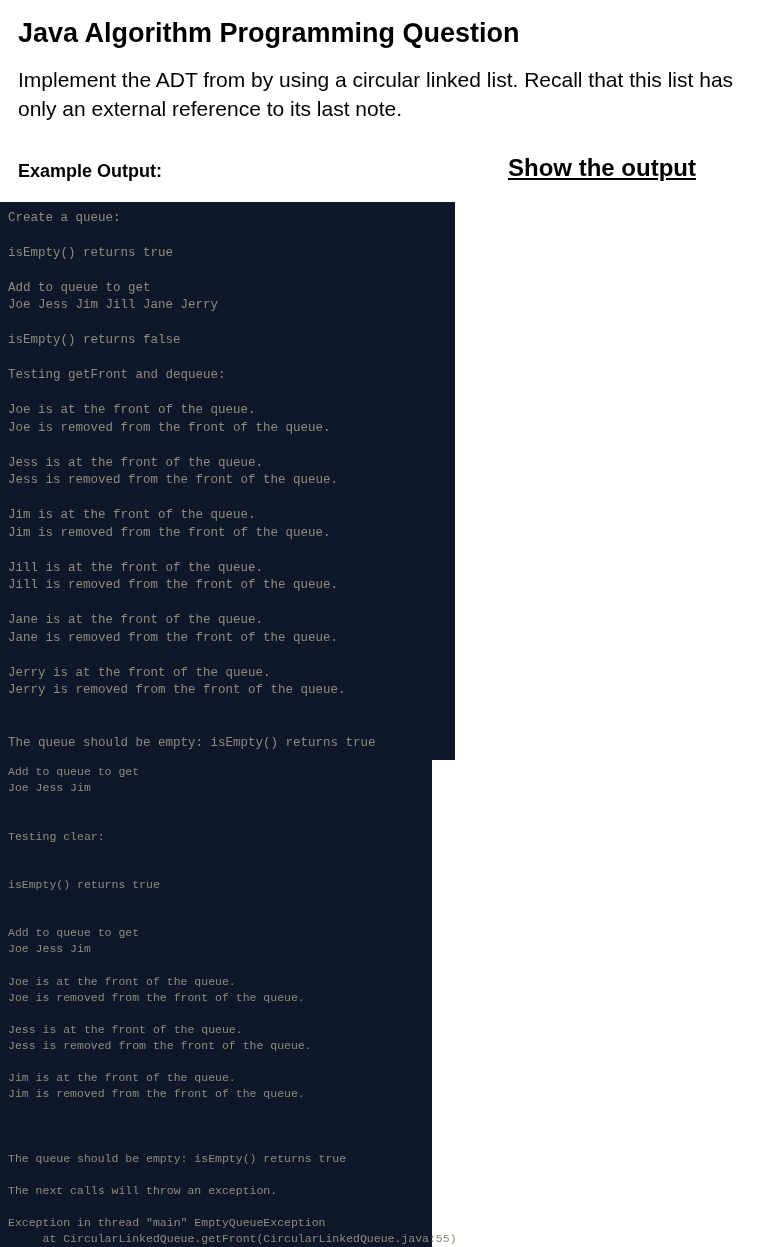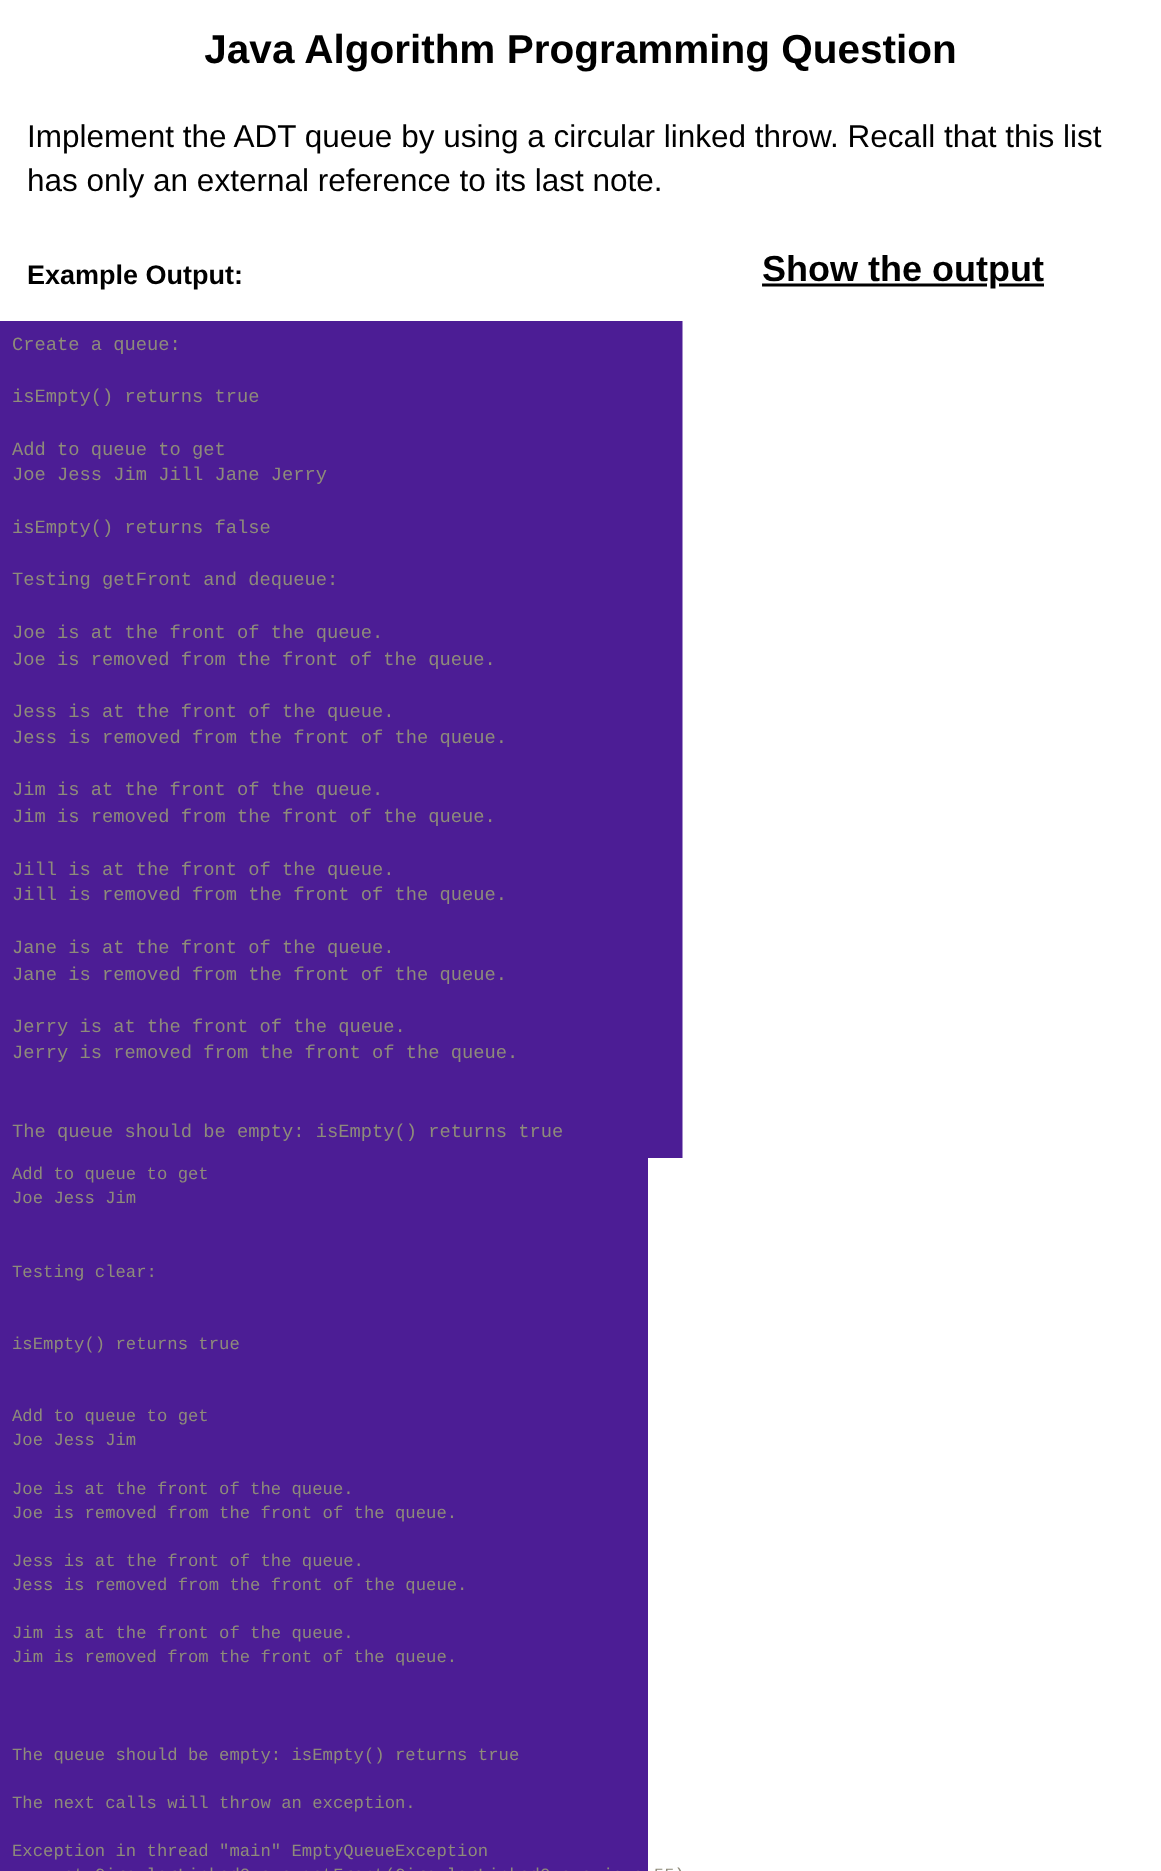--- a/index.html
+++ b/index.html
@@ -6,22 +6,21 @@
     margin: 0;
     padding: 18px;
     font-family: Arial, Helvetica, sans-serif;
     background: #ffffff;
     width: 774px;
     box-sizing: border-box;
   }
   .title {
     font-size: 27px;
     font-weight: bold;
-    margin-bottom: 28px;
-    text-align: center;
+    margin-bottom: 16px;
   }
   .description {
     font-size: 21px;
     line-height: 1.4;
     margin-bottom: 30px;
   }
   .subhead-row {
     display: flex;
     justify-content: space-between;
     align-items: flex-end;
@@ -31,21 +30,21 @@
     font-size: 18px;
     font-weight: bold;
   }
   .show-output {
     font-size: 24px;
     font-weight: bold;
     text-decoration: underline;
     margin-right: 60px;
   }
   .terminal {
-    background: #4c1d95;
+    background: #0f172a;
     color: #8e8b7a;
     font-family: "Courier New", Courier, monospace;
     font-size: 12px;
     line-height: 1.4;
     padding: 8px 8px;
     white-space: pre;
     width: 440px;
     box-sizing: border-box;
     margin-left: -18px;
   }
@@ -57,21 +56,21 @@
     width: 432px;
     font-size: 11.5px;
     padding-top: 4px;
   }
 </style>
 </head>
 <body>
 
 <div class="title">Java Algorithm Programming Question</div>
 
-<div class="description">Implement the ADT queue by using a circular linked throw. Recall that this list has only an external reference to its last note.</div>
+<div class="description">Implement the ADT from by using a circular linked list. Recall that this list has only an external reference to its last note.</div>
 
 <div class="subhead-row">
   <div class="example-label">Example Output:</div>
   <div class="show-output">Show the output</div>
 </div>
 
 <div class="terminal part1">Create a queue:
 
 isEmpty() returns true
 

